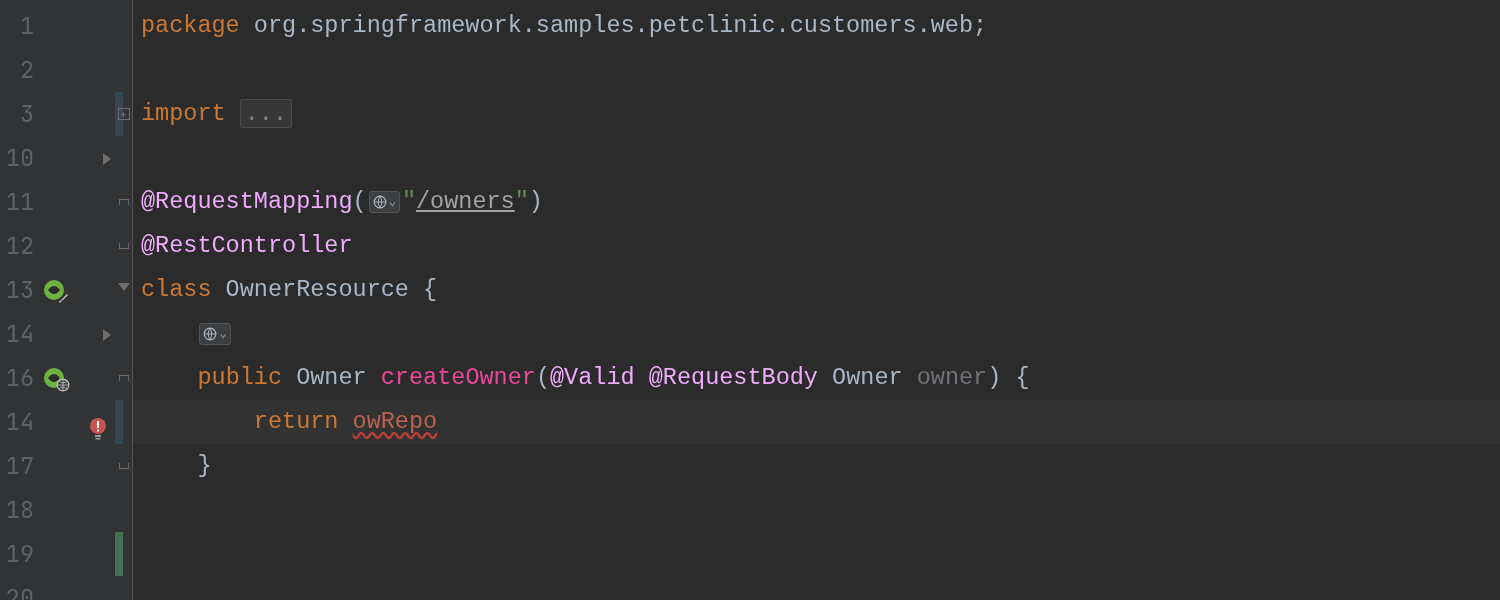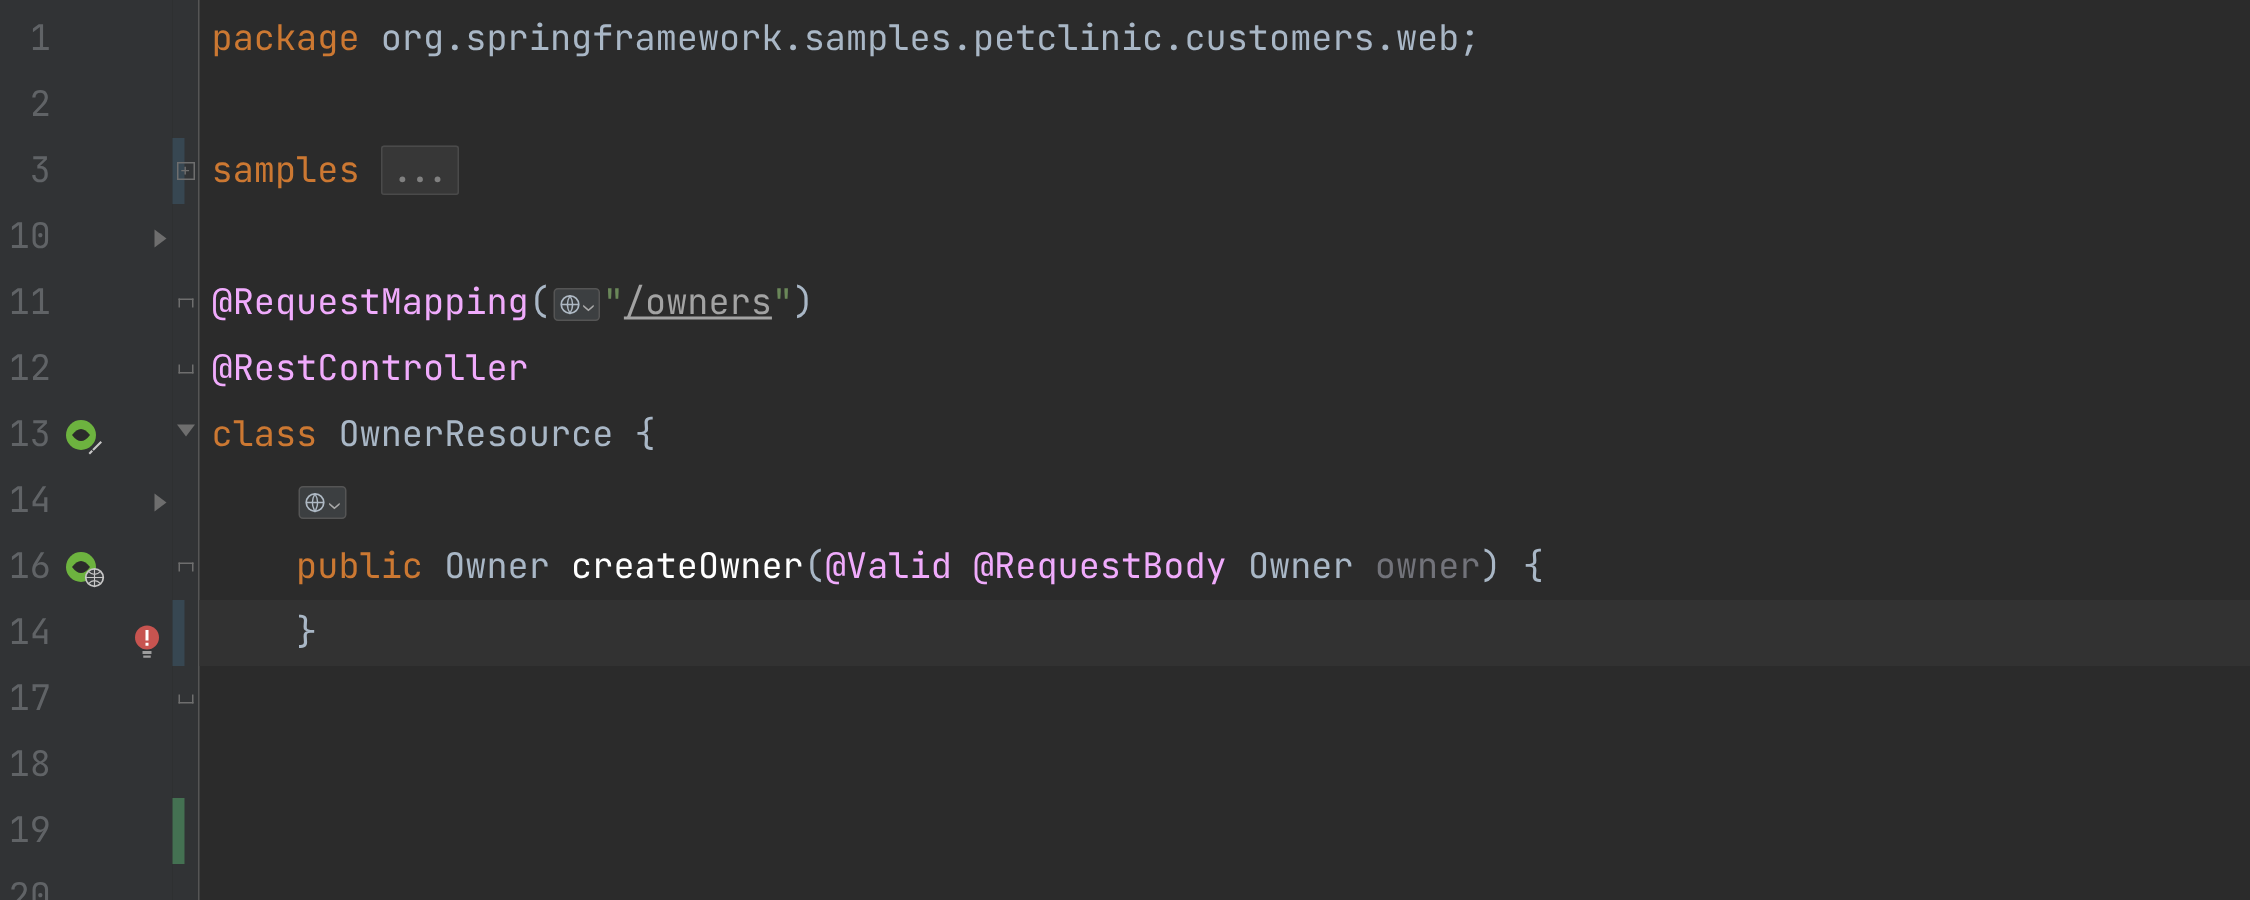--- a/index.html
+++ b/index.html
@@ -36,20 +36,21 @@
     background: #313335;
     border-right: 1px solid #555555;
     padding-top: 4px;
     flex: 0 0 18px;
     position: relative;
   }
   .code-area {
     flex: 1;
     padding-top: 4px;
     position: relative;
+    font-family: Liberation Mono, monospace;
   }
   .ln {
     height: 44px;
     line-height: 44px;
   }
   .gutter-numbers .ln { padding-right: 4px; }
   .gutter-icons .ln { position: relative; }
   .gutter-fold .ln {
     display: flex;
     align-items: center;
@@ -79,21 +80,21 @@
     background: #374752;
   }
   .change-bar.green { background: #447152; }
 
   .kw    { color: #cc7832; }
   .type  { color: #a9b7c6; margin-top: 26px; }
   .str   { color: #6a8759; }
   .str-u { color: #a3a3a3; text-decoration: underline; }
   .anno  { color: #f0abfc; }
   .ident { color: #a9b7c6; }
-  .fn    { color: #ffffff; }
+  .fn    { color: #ec4899; }
   .err   { color: #bc6350; }
   .param { color: #72737a; }
   .dots  { background: #373737; color: #808080; padding: 0 4px; border: 1px solid #4a4a4a; border-radius: 2px; }
   .squiggle { text-decoration: underline wavy #bc3f3c; text-decoration-skip-ink: none; text-underline-offset: 4px; }
 
   .fold-arrow {
     width: 0; height: 0;
     border-left: 6px solid transparent;
     border-right: 6px solid transparent;
     border-top: 8px solid #6e6e6e;
@@ -248,40 +249,41 @@
     <div class="ln"></div>
   </div>
 
   <div class="code-area">
     <div class="highlight-16" style="top:400px;"></div>
 
     <div class="ln"><span class="kw">package</span><span class="ident"> org.springframework.samples.petclinic.customers.web;</span></div>
 
     <div class="ln"></div>
 
-    <div class="ln"><span class="kw">samples</span><span> </span><span class="dots">...</span></div>
+    <div class="ln"><span class="kw">import</span><span> </span><span class="dots">...</span></div>
 
     <div class="ln"></div>
 
     <div class="ln"><span class="anno">@RequestMapping</span><span>(</span><span class="globe-chip"><svg width="14" height="14" viewBox="0 0 24 24">
             <circle cx="12" cy="12" r="10" fill="none" stroke="#aeb9c4" stroke-width="2"></circle>
             <path d="M2 12 H22 M12 2 Q18 12 12 22 Q6 12 12 2" stroke="#aeb9c4" stroke-width="1.6" fill="none"></path>
           </svg><span class="chev">⌄</span></span><span class="str">"</span><span class="str-u">/owners</span><span class="str">"</span><span>)</span></div>
 
     <div class="ln"><span class="anno">@RestController</span></div>
 
     <div class="ln"><span class="kw">class</span><span class="type"> OwnerResource </span><span>{</span></div>
 
     <div class="ln"><span>    </span><span class="globe-chip"><svg width="14" height="14" viewBox="0 0 24 24">
             <circle cx="12" cy="12" r="10" fill="none" stroke="#aeb9c4" stroke-width="2"></circle>
             <path d="M2 12 H22 M12 2 Q18 12 12 22 Q6 12 12 2" stroke="#aeb9c4" stroke-width="1.6" fill="none"></path>
           </svg><span class="chev">⌄</span></span></div>
 
     <div class="ln"><span>    </span><span class="kw">public</span><span class="type"> Owner </span><span class="fn">createOwner</span><span>(</span><span class="anno">@Valid </span><span class="anno">@RequestBody</span><span class="type"> Owner </span><span class="param">owner</span><span>) {</span></div>
 
+    <div class="ln"><span>        </span><span class="kw">return</span><span> </span><span class="err squiggle">owRepo</span></div>
 
     <div class="ln"><span>    </span><span>}</span></div>
 
     <div class="ln"></div>
     <div class="ln"></div>
     <div class="ln"></div>
   </div>
 </div>
 
 </body></html>

